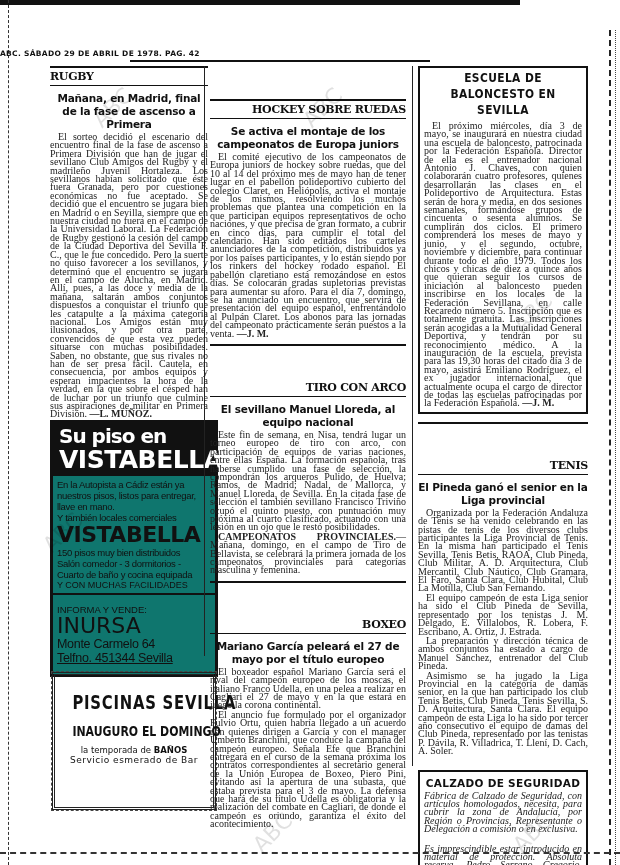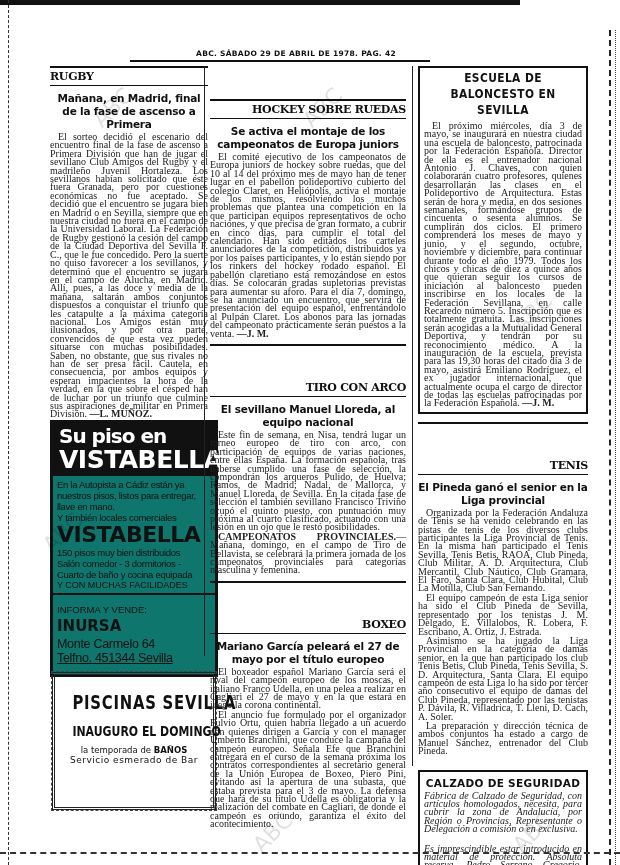--- a/index.html
+++ b/index.html
@@ -1,41 +1,41 @@
 <!DOCTYPE html>
 <html><head>
 <meta charset="utf-8">
 <style>
   html, body { margin:0; padding:0; background:#fff; }
   body { width:620px; height:865px; position:relative; overflow:hidden; font-family:"DejaVu Serif", serif; color:#111; }
   .edge-left { position:absolute; left:8px; top:0; bottom:0; width:0; border-left:1px dashed #333; }
   .edge-right { position:absolute; right:4px; top:30px; bottom:0; width:4px; border-left:2px dashed #222; border-right:1px dotted #444; }
   .topbar { position:absolute; left:0; top:0; width:520px; height:5px; background:#111; }
-  .folio { position:absolute; left:0; width:592px; top:49px; text-align:center; font-family:"DejaVu Sans", sans-serif; font-size:7.5px; font-weight:bold; letter-spacing:0.3px; }
+  .folio { position:absolute; left:0; width:592px; top:49px; font-family:"DejaVu Sans", sans-serif; font-size:7.5px; font-weight:bold; letter-spacing:0.3px; }
   .folio-rule { position:absolute; left:130px; width:300px; top:60px; border-top:2px solid #111; }
   .col { position:absolute; top:66px; }
   .col1 { left:50px; width:160px; }
   .colsep { position:absolute; top:66px; bottom:155px; border-left:1.5px solid #222; }
   .section-head { border-top:2px solid #111; border-bottom:1px solid #111; font-family:"DejaVu Serif", serif; font-weight:bold; font-size:11px; padding:2px 0; letter-spacing:-0.3px; }
   .section-head.right { text-align:right;margin-top:33px; }
   .headline { font-family:"DejaVu Sans", sans-serif; font-weight:bold; font-size:10.5px; line-height:13px; text-align:center; margin:6px 0 2px 0; letter-spacing:-0.2px; }
   .body { font-family:"Liberation Serif", serif; font-size:10px; line-height:8.4px; text-align:justify; color:#222; text-indent:8px; margin:0; }
   .body + .body { margin-top:1px; }
   .rule2 { border-top:2px solid #111; margin:3px 0 2px 0; }
 
   .ad-vista { position:absolute; left:50px; top:420px; width:162px; border:3px solid #111; background:#0f766e; }
   .ad-vista .hero { background:#111; color:#fff; font-family:"DejaVu Sans", sans-serif; font-weight:bold; padding:2px 6px 3px 6px; }
   .ad-vista .hero .l1 { font-size:20px; line-height:22px; letter-spacing:-1px; }
   .ad-vista .hero .l2 { font-size:25px; line-height:26px; letter-spacing:-0.5px; }
   .ad-vista .txt { font-family:"Liberation Sans", sans-serif; font-size:9.5px; line-height:11px; padding:3px 4px 0 4px; letter-spacing:-0.3px; }
   .ad-vista .big { font-family:"DejaVu Sans", sans-serif; font-weight:bold; font-size:22px; line-height:24px; padding:0 4px; letter-spacing:-0.5px; }
   .ad-vista .caps { font-family:"Liberation Sans", sans-serif; font-size:9px; line-height:10px; padding:0 4px 3px 4px; }
   .ad-vista .inform { border-top:2px solid #111; padding:9px 4px; }
   .ad-vista .inform .k { font-family:"Liberation Sans", sans-serif; font-size:9.5px; }
-  .ad-vista .inform .brand { font-family:"DejaVu Sans", sans-serif; font-weight:bold; font-size:15px; line-height:22px; }
+  .ad-vista .inform .brand { font-family:"DejaVu Sans", sans-serif; font-weight:normal; font-size:22px; line-height:22px; }
   .ad-vista .inform .addr { font-family:"Liberation Sans", sans-serif; font-size:12.5px; line-height:14px; letter-spacing:-0.3px; }
 
   .ad-pisc { position:absolute; left:52px; top:672px; width:158px; height:132px; border:3px double #222; outline:1px dashed #444; text-align:center; }
   .ad-pisc .t1 { font-family:"DejaVu Sans", sans-serif; font-weight:bold; font-size:19px; transform:scaleX(0.78); margin-top:16px; letter-spacing:1px; white-space:nowrap; }
   .ad-pisc .t2 { font-family:"DejaVu Sans", sans-serif; font-weight:bold; font-size:14px; transform:scaleX(0.78); margin-top:10px; white-space:nowrap; }
   .ad-pisc .t3 { font-family:"DejaVu Sans", sans-serif; font-size:8.5px; margin-top:6px; }
   .ad-pisc .t3 b { font-weight:bold; }
   .ad-pisc .t4 { font-family:"DejaVu Sans", sans-serif; font-size:9px; letter-spacing:0.5px; }
 
   .col3 { position:absolute; left:418px; top:66px; width:170px; }
@@ -118,22 +118,22 @@
   <div class="escuela">
     <div class="title">ESCUELA DE BALONCESTO EN SEVILLA</div>
     <p class="body" style="margin-top:4px;"><span>El próximo miércoles, día 3 de mayo, se inaugurará en nuestra ciudad una escuela de baloncesto, patrocinada por la Federación Española. Director de ella es el entrenador nacional Antonio J. Chaves, con quien colaborarán cuatro profesores, quienes desarrollarán las clases en el Polideportivo de Arquitectura. Estas serán de hora y media, en dos sesiones semanales, formándose grupos de cincuenta o sesenta alumnos. Se cumplirán dos ciclos. El primero comprenderá los meses de mayo y junio, y el segundo, octubre, noviembre y diciembre, para continuar durante todo el año 1979. Todos los chicos y chicas de diez a quince años que quieran seguir los cursos de iniciación al baloncesto pueden inscribirse en los locales de la Federación Sevillana, en calle Recaredo número 5. Inscripción que es totalmente gratuita. Las inscripciones serán acogidas a la Mutualidad General Deportiva, y tendrán por su reconocimiento médico. A la inauguración de la escuela, prevista para las 19,30 horas del citado día 3 de mayo, asistirá Emiliano Rodríguez, el ex jugador internacional, que actualmente ocupa el cargo de director de todas las escuelas patrocinadas por la Federación Española.</span> <b>—J. M.</b></p>
   </div>
 
   <div class="rule2" style="margin-top:8px;"></div>
   <div class="section-head right" style="border-top:none;">TENIS</div>
   <div class="headline">El Pineda ganó el senior en la Liga provincial</div>
   <p class="body">Organizada por la Federación Andaluza de Tenis se ha venido celebrando en las pistas de tenis de los diversos clubs participantes la Liga Provincial de Tenis. En la misma han participado el Tenis Sevilla, Tenis Betis, RAOA, Club Pineda, Club Militar, A. D. Arquitectura, Club Mercantil, Club Náutico, Club Gramara, El Faro, Santa Clara, Club Hubital, Club La Motilla, Club San Fernando.</p>
   <p class="body">El equipo campeón de esta Liga senior ha sido el Club Pineda de Sevilla, representado por los tenistas J. M. Delgado, E. Villalobos, R. Lobera, F. Escribano, A. Ortiz, J. Estrada.</p>
+  <p class="body">La preparación y dirección técnica de ambos conjuntos ha estado a cargo de Manuel Sánchez, entrenador del Club Pineda.</p>
   <p class="body">Asimismo se ha jugado la Liga Provincial en la categoría de damas senior, en la que han participado los club Tenis Betis, Club Pineda, Tenis Sevilla, S. D. Arquitectura, Santa Clara. El equipo campeón de esta Liga lo ha sido por tercer año consecutivo el equipo de damas del Club Pineda, representado por las tenistas P. Dávila, R. Villadrica, T. Llení, D. Cach, A. Soler.</p>
-  <p class="body">La preparación y dirección técnica de ambos conjuntos ha estado a cargo de Manuel Sánchez, entrenador del Club Pineda.</p>
 
   <div class="calzado">
     <div class="title">CALZADO DE SEGURIDAD</div>
     <p class="body">Fábrica de Calzado de Seguridad, con artículos homologados, necesita, para cubrir la zona de Andalucía, por Región o Provincias, Representante o Delegación a comisión o en exclusiva.</p>
     <p class="body" style="margin-top:11px;">Es imprescindible estar introducido en material de protección. Absoluta reserva. Pedro Serrano Gregorio. Fábrica de Calzado de Seguridad. Colomer, 32. Telf. 128.</p>
     <div class="footer">BREA DE ARAGÓN (ZARAGOZA)</div>
   </div>
 </div>
 
 <div class="watermark" style="left:90px; top:95px;">ABC</div>

